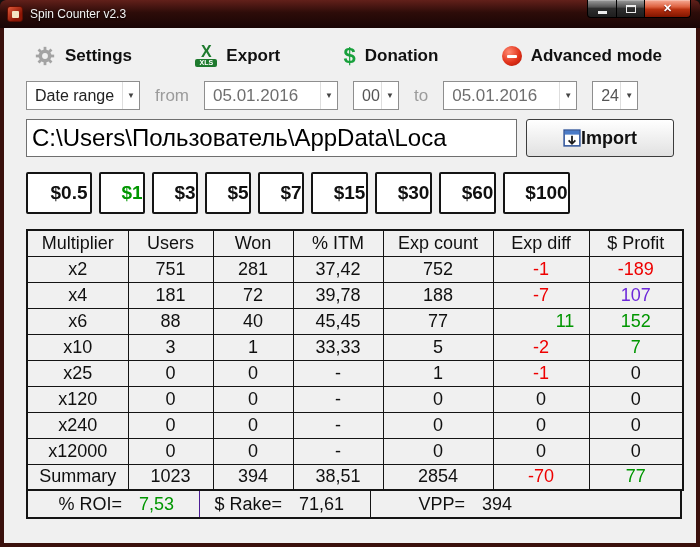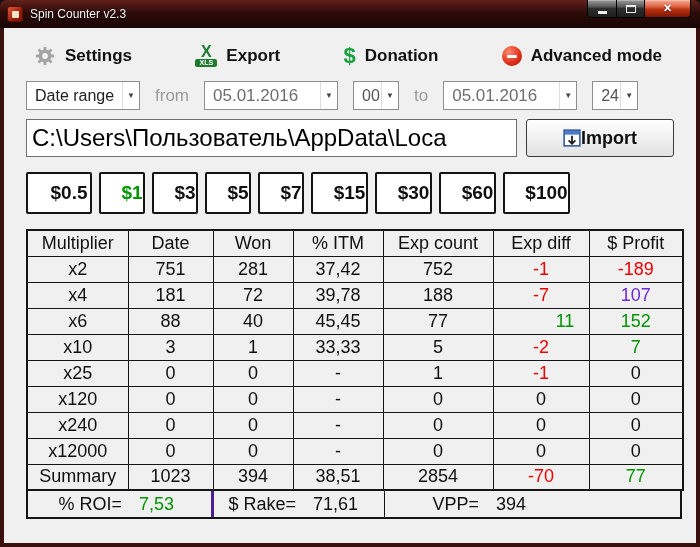--- a/index.html
+++ b/index.html
@@ -84,21 +84,21 @@
   .stats th:nth-child(3), .stats td:nth-child(3) { width:80px; }
   .stats th:nth-child(4), .stats td:nth-child(4) { width:90px; }
   .stats th:nth-child(5), .stats td:nth-child(5) { width:110px; }
   .stats th:nth-child(6), .stats td:nth-child(6) { width:96px; }
   .stats th:nth-child(7), .stats td:nth-child(7) { width:94px; }
 
   
   .footer { display:flex; margin:0 22px; width:656px; height:28px;
             border:2px solid #141414; border-top:none; align-items:stretch; }
   .fsec { display:flex; align-items:center; }
-  .fsec1 { width:186px; border-right:3px solid #4c1d95; }
+  .fsec1 { width:172px; border-right:1px solid #4c1d95; }
   .fsec2 { width:171px; border-right:1px solid #141414; }
   .fsec3 { flex:1; }
   .flabel { text-align:right; font-size:18px; color:#101010; }
   .fsec1 .flabel { width:94px; }
   .fsec2 .flabel { width:82px; }
   .fsec3 .flabel { width:94px; }
   .fvalue { margin-left:17px; font-size:18px; color:#101010;text-align:center; }
 </style>
 </head>
 <body>
@@ -203,21 +203,21 @@
         <div class="buyin">$15</div>
         <div class="buyin">$30</div>
         <div class="buyin">$60</div>
         <div class="buyin">$100</div>
       </div>
 
     <table class="stats">
       <thead>
         <tr>
             <th>Multiplier</th>
-            <th>Date</th>
+            <th>Users</th>
             <th>Won</th>
             <th>% ITM</th>
             <th>Exp count</th>
             <th>Exp diff</th>
             <th>$ Profit</th>
           </tr>
       </thead>
       <tbody>
           <tr>
             <td>x2</td>

